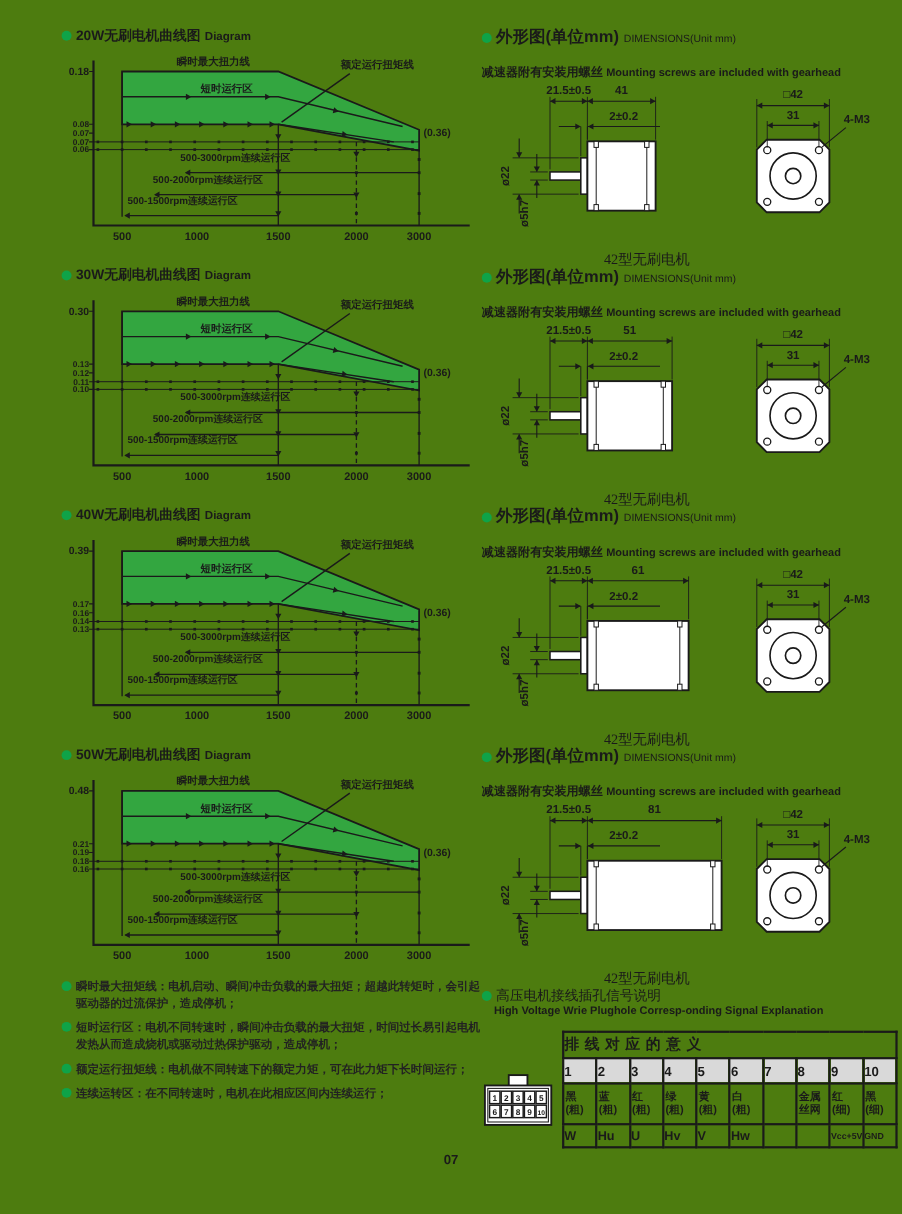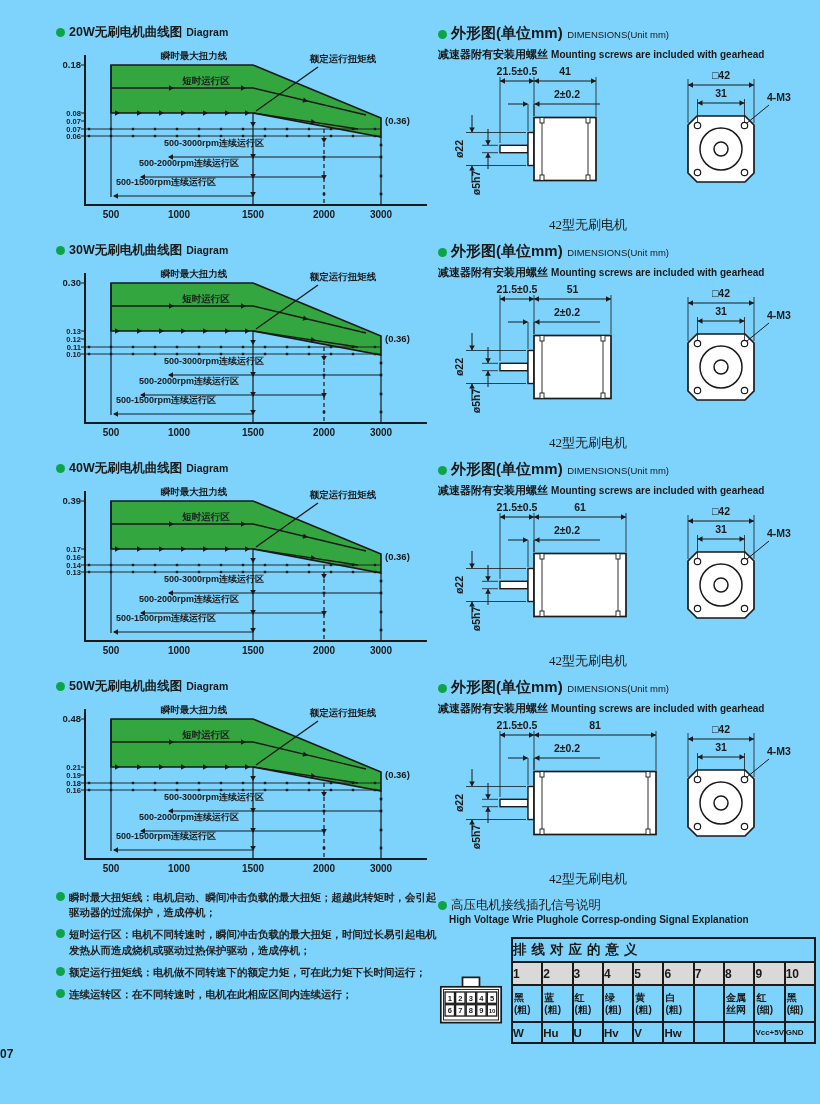--- a/index.html
+++ b/index.html
@@ -1,51 +1,51 @@
 <!DOCTYPE html>
 <html><head>
 <meta charset="utf-8">
 <style>
   *{margin:0;padding:0;box-sizing:border-box}
   html,body{background:#fff}
   body{width:820px;height:1104px;position:relative;overflow:hidden;
        font-family:"Liberation Sans","DejaVu Sans",sans-serif;color:#1a1a1a}
-  .page{position:absolute;inset:0;background:#7dd3fc}
+  .page{position:absolute;inset:0;background:#4d7c0f}
   .col-left{position:absolute;left:56px;top:24px;width:382px}
   .col-right{position:absolute;left:438px;top:24px;width:378px}
   .chart-section,.dim-section{height:218px}
   .sec-title{font-size:12.5px;font-weight:700;white-space:nowrap}
   .sec-title .t-en{font-size:10.5px;margin-left:4px}
   .bullet{display:inline-block;width:9px;height:9px;border-radius:50%;
           background:var(--green,#0fa348);margin-right:4px;vertical-align:-1px}
   .chart-svg{width:375px;height:188px;display:block}
   .dim-head1{white-space:nowrap}
   .dim-head1 .cn{font-size:15px;font-weight:700}
   .dim-head1 .en{font-size:9.5px;font-weight:400}
-  .dim-head2{font-size:11px;font-weight:700;white-space:nowrap;margin-top:4px}
+  .dim-head2{font-size:11px;font-weight:700;white-space:nowrap;margin-top:15px}
   .dim-head2 .en{font-size:10px}
   .dim-svg{width:375px;height:172px;display:block;margin-top:2px}
   .notes{position:absolute;left:56px;top:890px;width:384px}
   .note{display:flex;margin-bottom:7px}
   .note .bullet{flex:0 0 9px;margin-top:2px}
   .note p{font-size:10.5px;font-weight:700;line-height:1.45;color:#222}
   .wiring{position:absolute;left:438px;top:897px;width:378px}
   .w-title1{font-size:12.5px;font-weight:400}
   .w-title2{font-size:10px;font-weight:700;margin-left:11px}
   .w-body{display:flex;align-items:center;gap:7px;margin-top:12px}
   .connector-svg{width:66px;height:56px;flex:0 0 66px;margin-top:18px}
   table.wire-table{border-collapse:collapse;table-layout:fixed;width:306px;flex:1}
   table.wire-table td{border:2px solid #1a1a1a;vertical-align:middle;
         font-weight:700;overflow:hidden}
   td.th-span{font-size:13.5px;letter-spacing:5px;height:24px}
   tr.row-num td{background:var(--tgray,#d9d9d9);font-size:12px;height:23px}
   tr.row-color td{font-size:10px;height:37px;line-height:1.15;padding:1px}
   tr.row-sig td{font-size:11.5px;height:21px}
   tr.row-sig td.small{font-size:8px}
-  .page-number{position:absolute;left:0;right:0;top:1047px;text-align:left;
+  .page-number{position:absolute;left:0;right:0;top:1047px;text-align:center;
         font-size:12px;font-weight:700}
   svg text{font-weight:700;fill:#1a1a1a;font-family:"Liberation Sans","DejaVu Sans",sans-serif}
   svg text.caption{font-weight:400;font-family:"Liberation Serif","DejaVu Serif",serif}
 </style>
 </head>
 <body style="--green: #0fa348; --tgray: #d9d9d9;">
 
 <div class="page">
 
   <div class="col-left">

